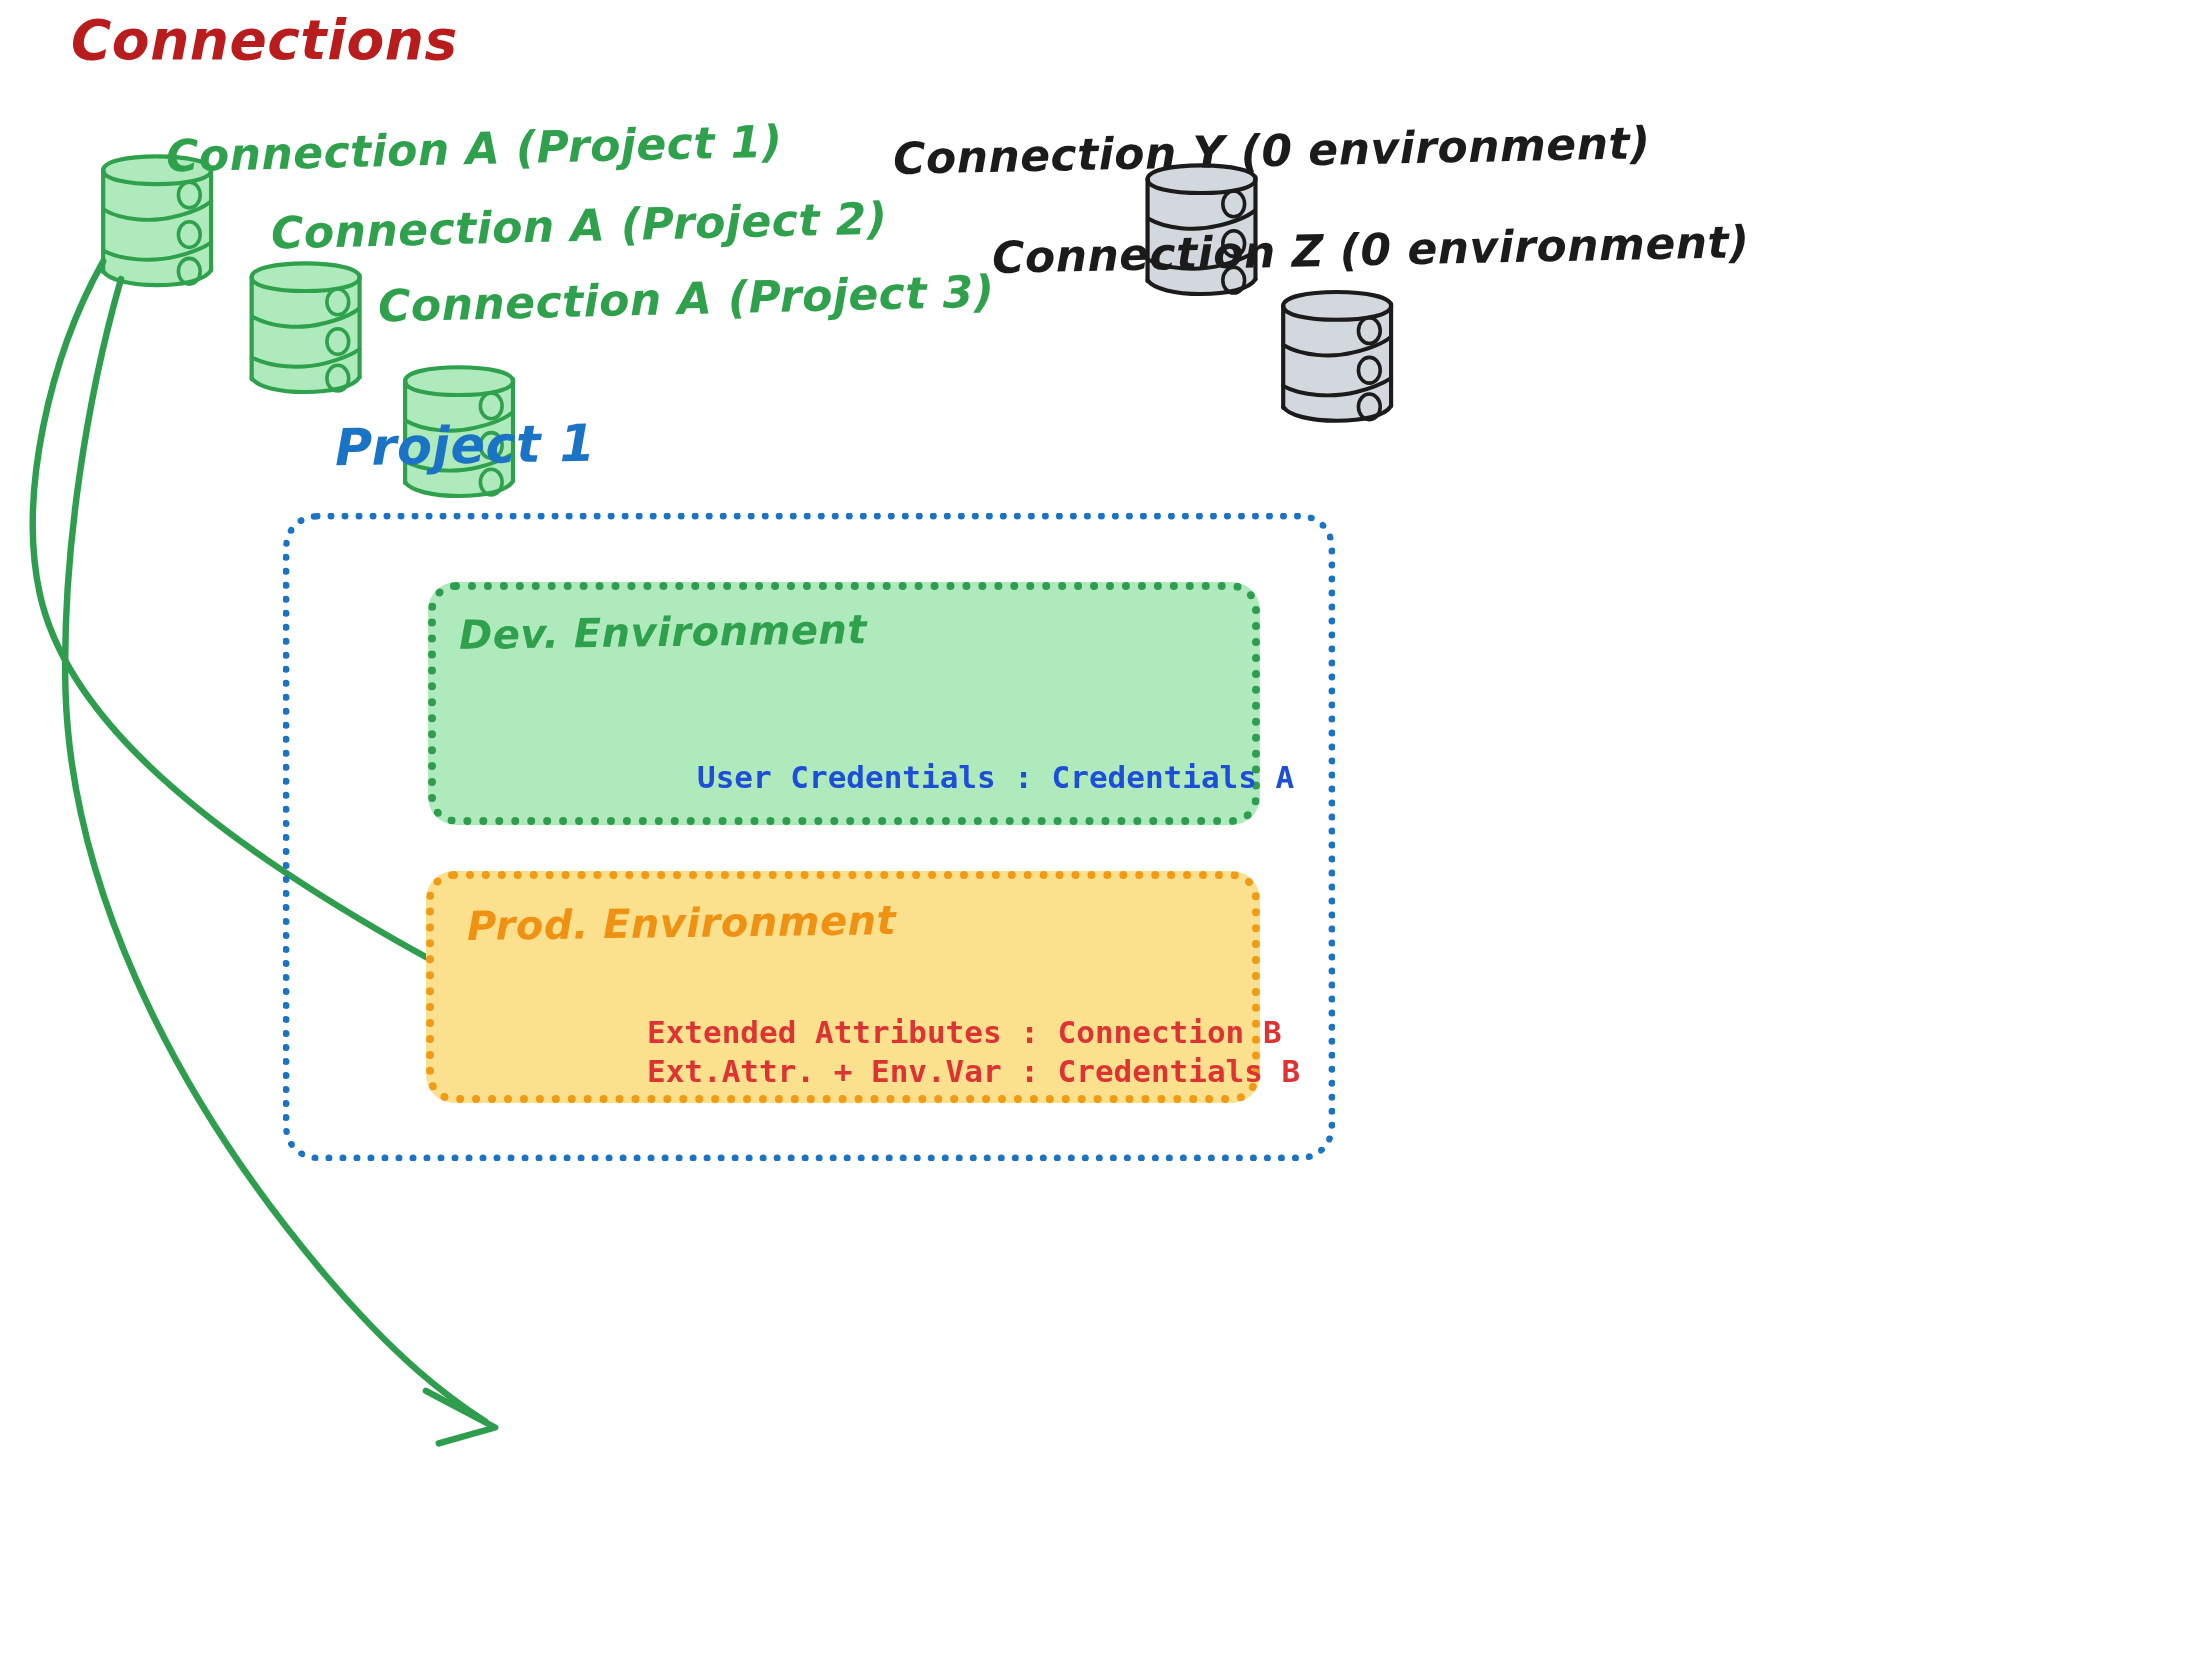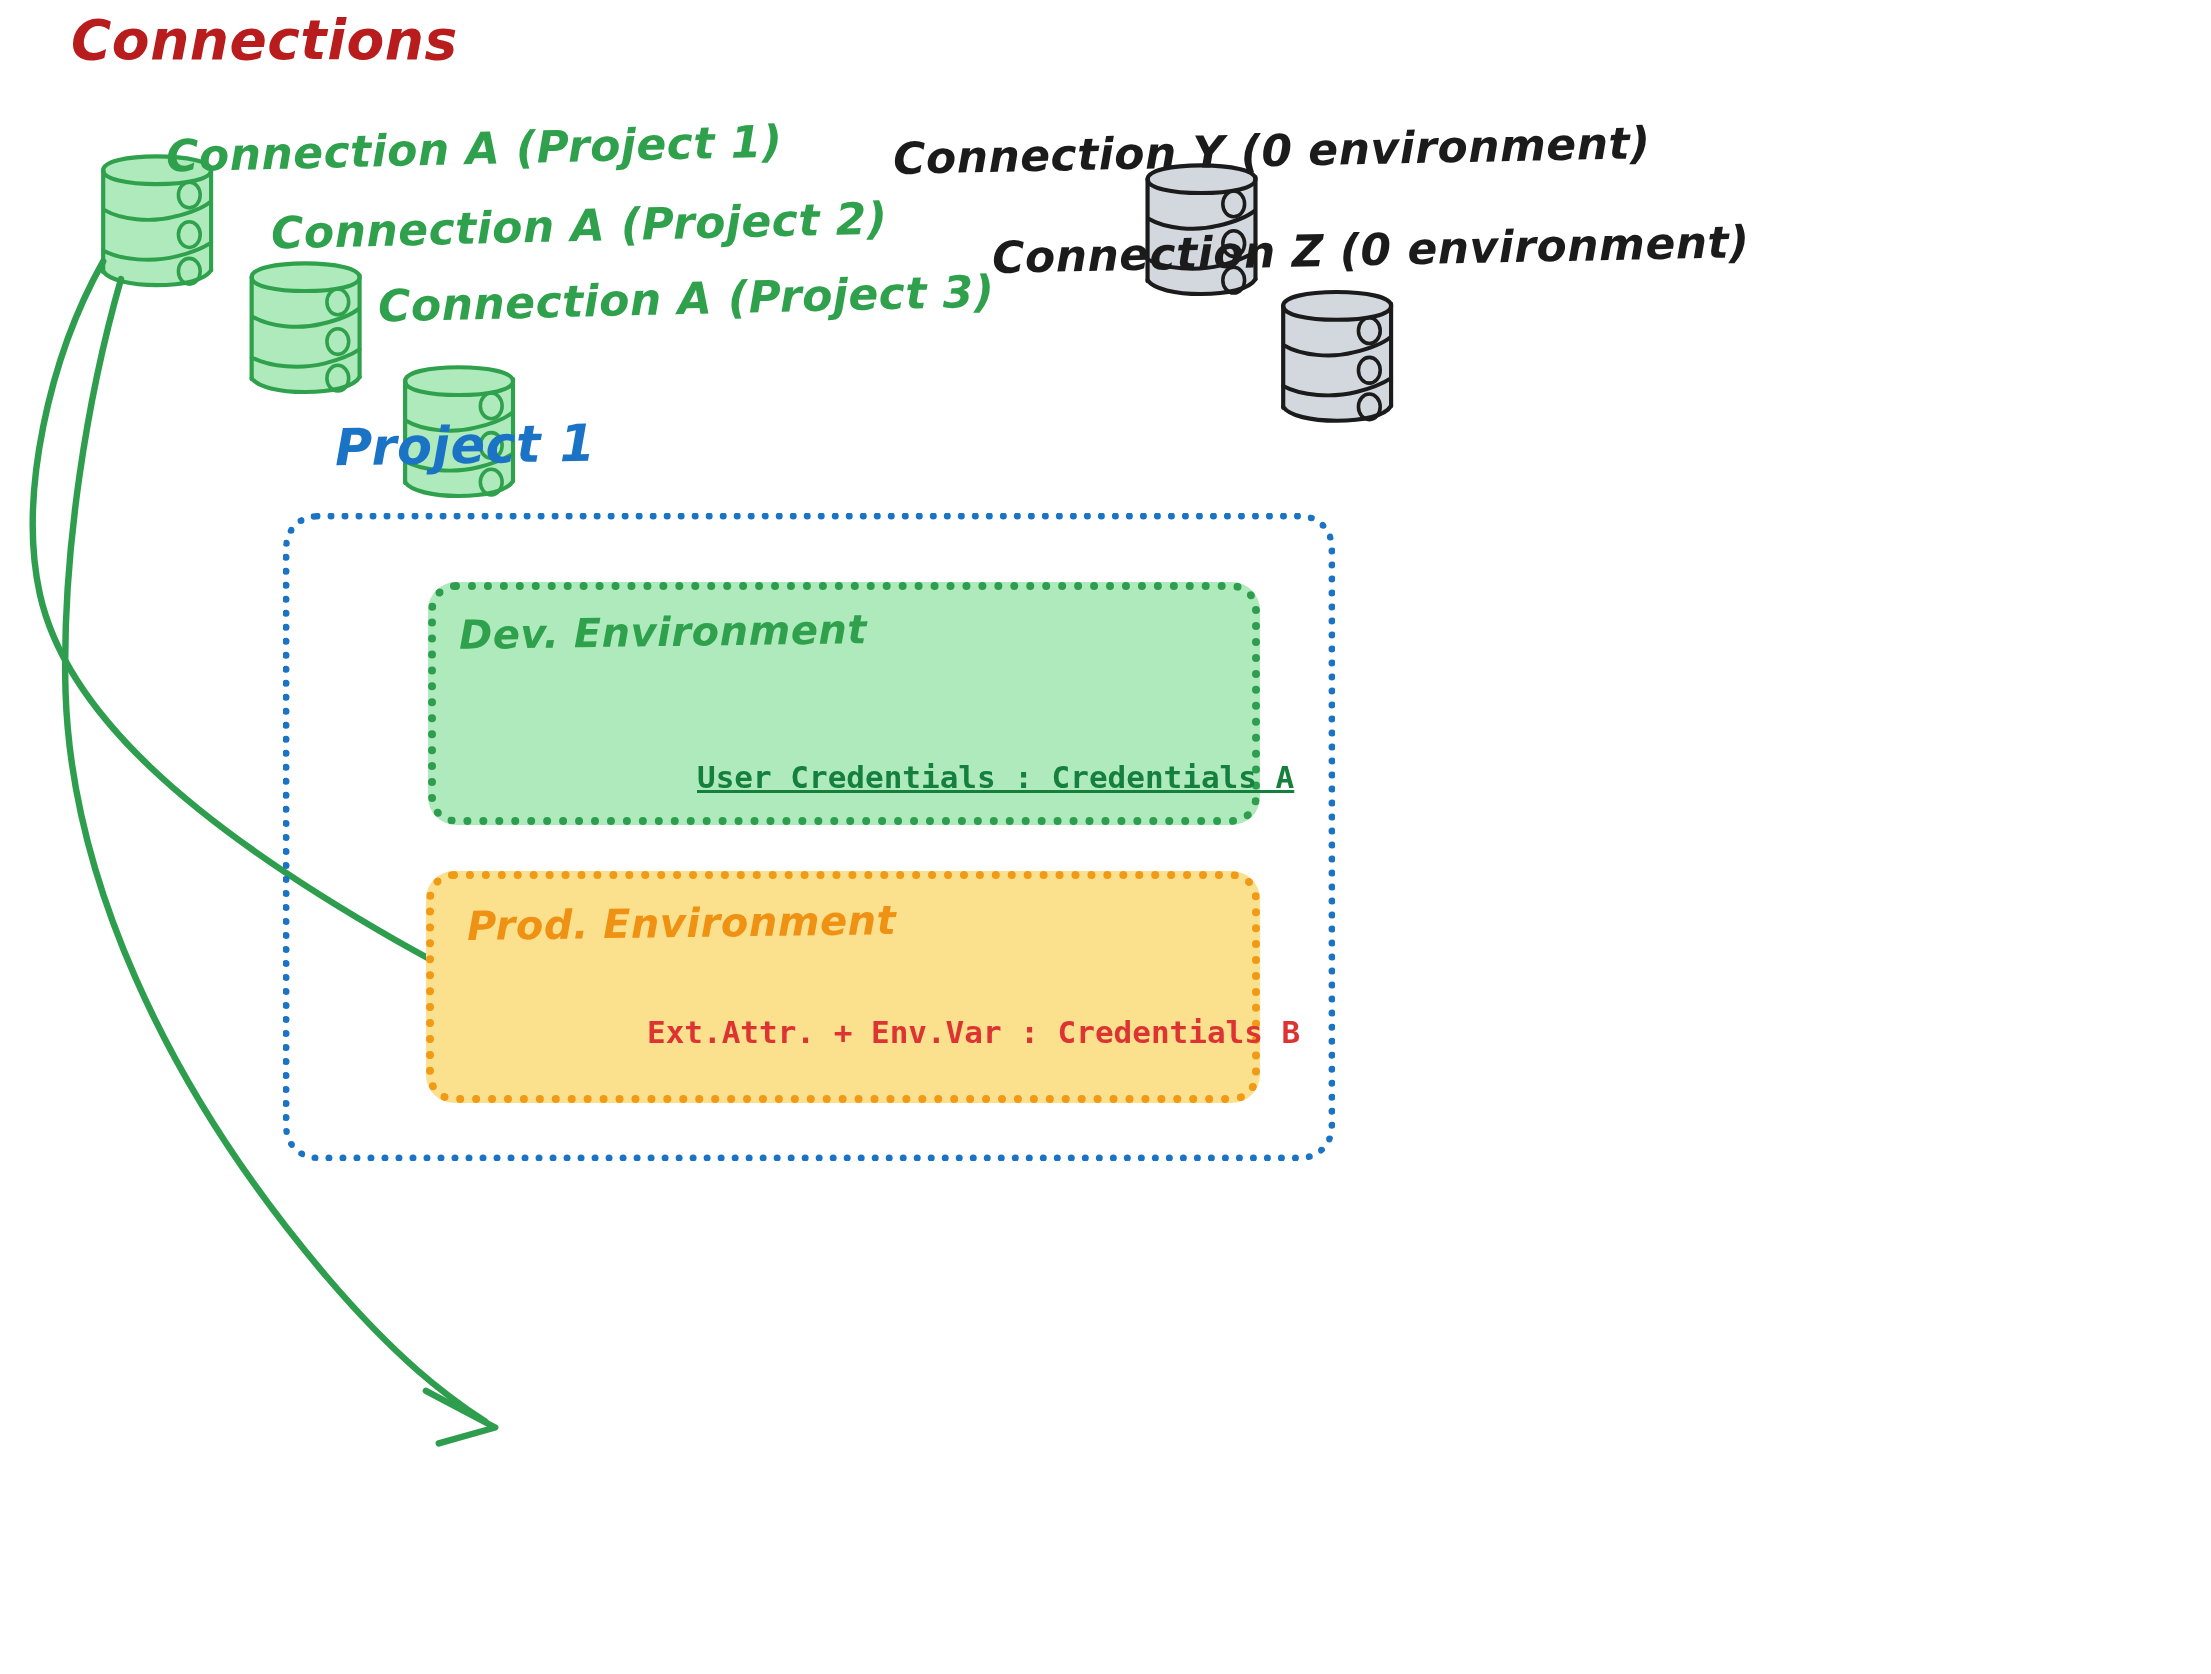--- a/index.html
+++ b/index.html
@@ -65,22 +65,21 @@
 
   
   .env-title { font-size: 40px; line-height: 1; }
   #lbl-dev  { left: 459px; top: 612px; color: #2fa14d; transform: rotate(-0.8deg); }
   #lbl-prod { left: 467px; top: 903px; color: #ef9213; transform: rotate(-0.8deg); }
 
   
   .mono-row { font-size: 31px; line-height: 1.26; }
   #row-dev {
     left: 697px; top: 758px;
-    color: #15803d;
-    text-decoration: underline;
+    color: #1d4ed8;
   }
   #rows-prod {
     left: 647px; top: 1013px;
     color: #dd3333;
   }
 
   
   .dotbox { position: absolute; }
 
   #project-box {
@@ -180,15 +179,16 @@
 
 <div class="dotbox" id="project-box"></div>
 
 <div class="dotbox" id="dev-box"></div>
 <div class="abs hand env-title" id="lbl-dev">Dev. Environment</div>
 <div class="abs mono mono-row" id="row-dev">User Credentials : Credentials A</div>
 
 <div class="dotbox" id="prod-box"></div>
 <div class="abs hand env-title" id="lbl-prod">Prod. Environment</div>
 <div class="abs mono mono-row" id="rows-prod">
+  <div>Extended Attributes : Connection B</div>
   <div>Ext.Attr. + Env.Var : Credentials B</div>
 </div>
 
 
 </body></html>

